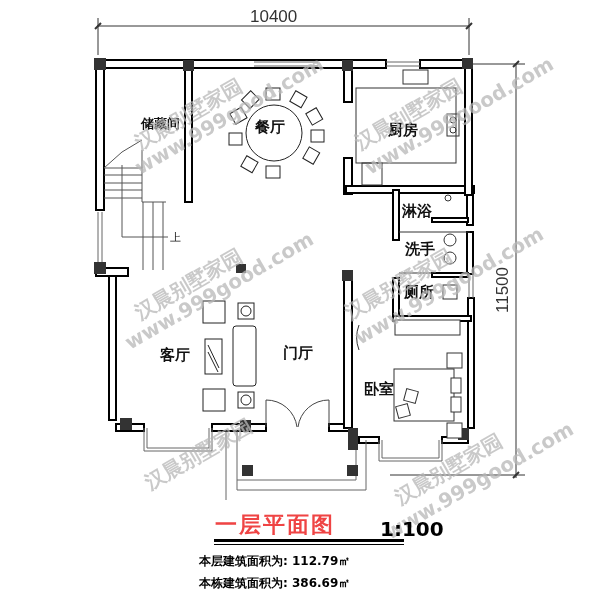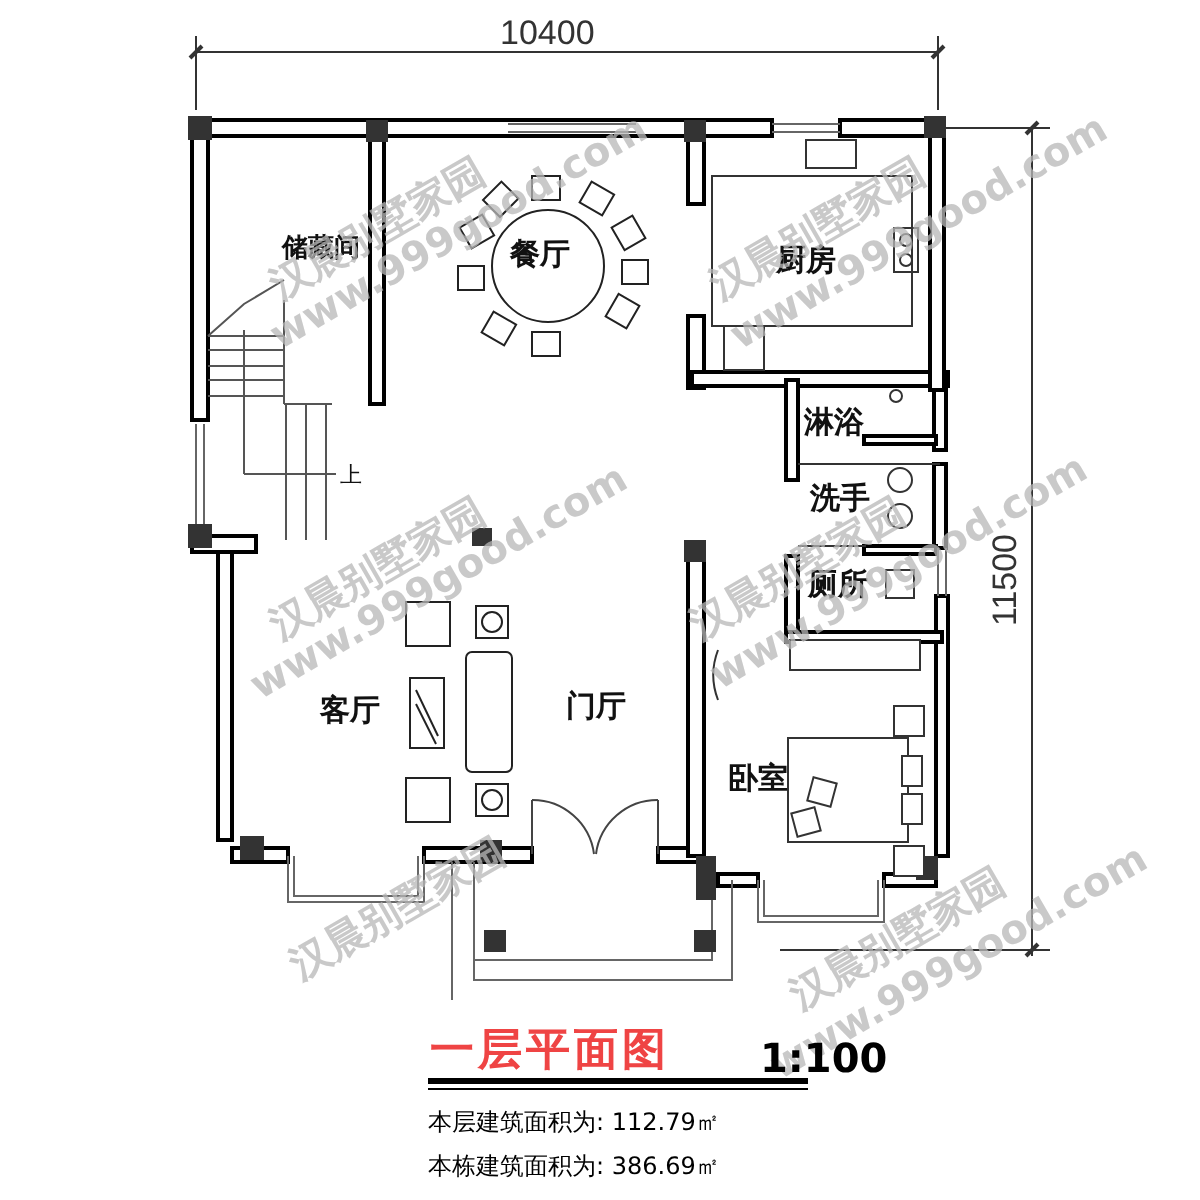--- a/index.html
+++ b/index.html
@@ -6,21 +6,21 @@
   body { width: 600px; height: 600px; position: relative; overflow: hidden; font-family: "DejaVu Sans", sans-serif; }
   #plan { position: absolute; left: 0; top: 0; width: 600px; height: 600px; }
   .dim-text { font-family: "Liberation Sans", sans-serif; font-size: 17px; fill: #333; }
   .room-label { font-family: "DejaVu Sans", sans-serif; font-size: 15px; font-weight: bold; fill: #111; }
   .room-label-sm { font-family: "DejaVu Sans", sans-serif; font-size: 13px; font-weight: bold; fill: #111; }
   .wm { font-family: "DejaVu Sans", sans-serif; font-size: 20px; fill: #b8b8b8; opacity: 0.75; font-weight: bold; }
   .title { position: absolute; left: 215px; top: 510px; font-family: "DejaVu Sans", sans-serif; font-size: 22px; font-weight: bold; color: #ef4444; letter-spacing: 2px; }
   .scale { position: absolute; left: 380px; top: 517px; font-family: "DejaVu Sans", sans-serif; font-size: 20px; font-weight: bold; color: #000; }
   .rule1 { position: absolute; left: 214px; top: 539px; width: 190px; height: 3px; background: #000; }
   .rule2 { position: absolute; left: 214px; top: 544px; width: 190px; height: 1px; background: #000; }
-  .area { position: absolute; left: 214px; font-family: "DejaVu Sans", sans-serif; font-size: 12px; font-weight: normal; color: #000; }
+  .area { position: absolute; left: 199px; font-family: "DejaVu Sans", sans-serif; font-size: 12px; font-weight: bold; color: #000; }
   .area1 { top: 553px; }
   .area2 { top: 575px; }
 </style>
 </head>
 <body>
 
 <svg id="plan" viewBox="0 0 600 600" xmlns="http://www.w3.org/2000/svg">
 
   <g stroke="#333" stroke-width="1" fill="none">
     <line x1="97" y1="26" x2="470" y2="26"></line>

